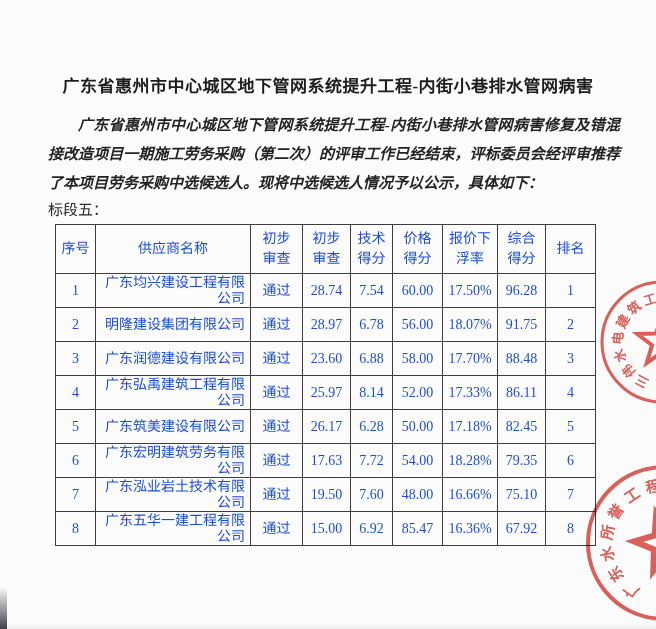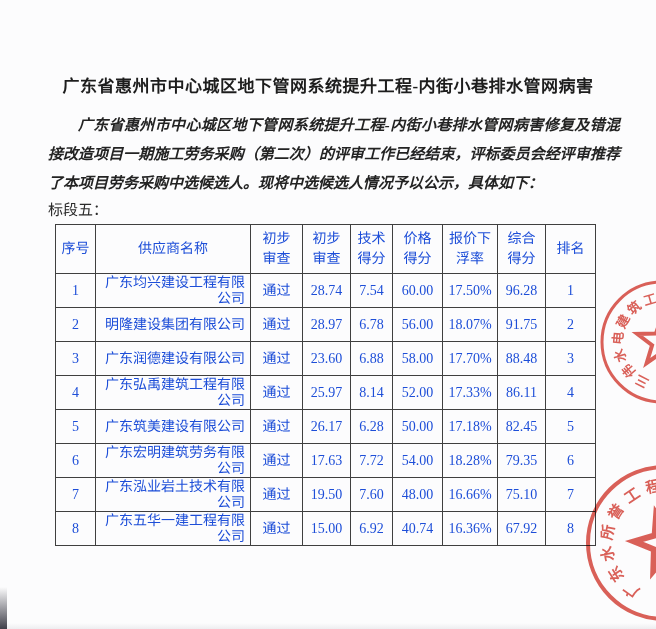--- a/index.html
+++ b/index.html
@@ -199,21 +199,21 @@
           <td class="num">16.66%</td>
           <td class="num">75.10</td>
           <td class="">7</td>
         </tr>
         <tr>
           <td class="">8</td>
           <td class="supplier">广东五华一建工程有限公司</td>
           <td class="">通过</td>
           <td class="num">15.00</td>
           <td class="num">6.92</td>
-          <td class="num">40.74</td>
+          <td class="num">85.47</td>
           <td class="num">16.36%</td>
           <td class="num">67.92</td>
           <td class="">8</td>
         </tr>
       </tbody>
   </table>
 
   <div id="stamps">
       <svg class="stamp" width="144" height="144" viewBox="0 0 144 144" style="left: 590px; top: 270px;">
         <circle cx="72" cy="72" r="60" fill="none" stroke="#d6453c" stroke-width="3"></circle>

